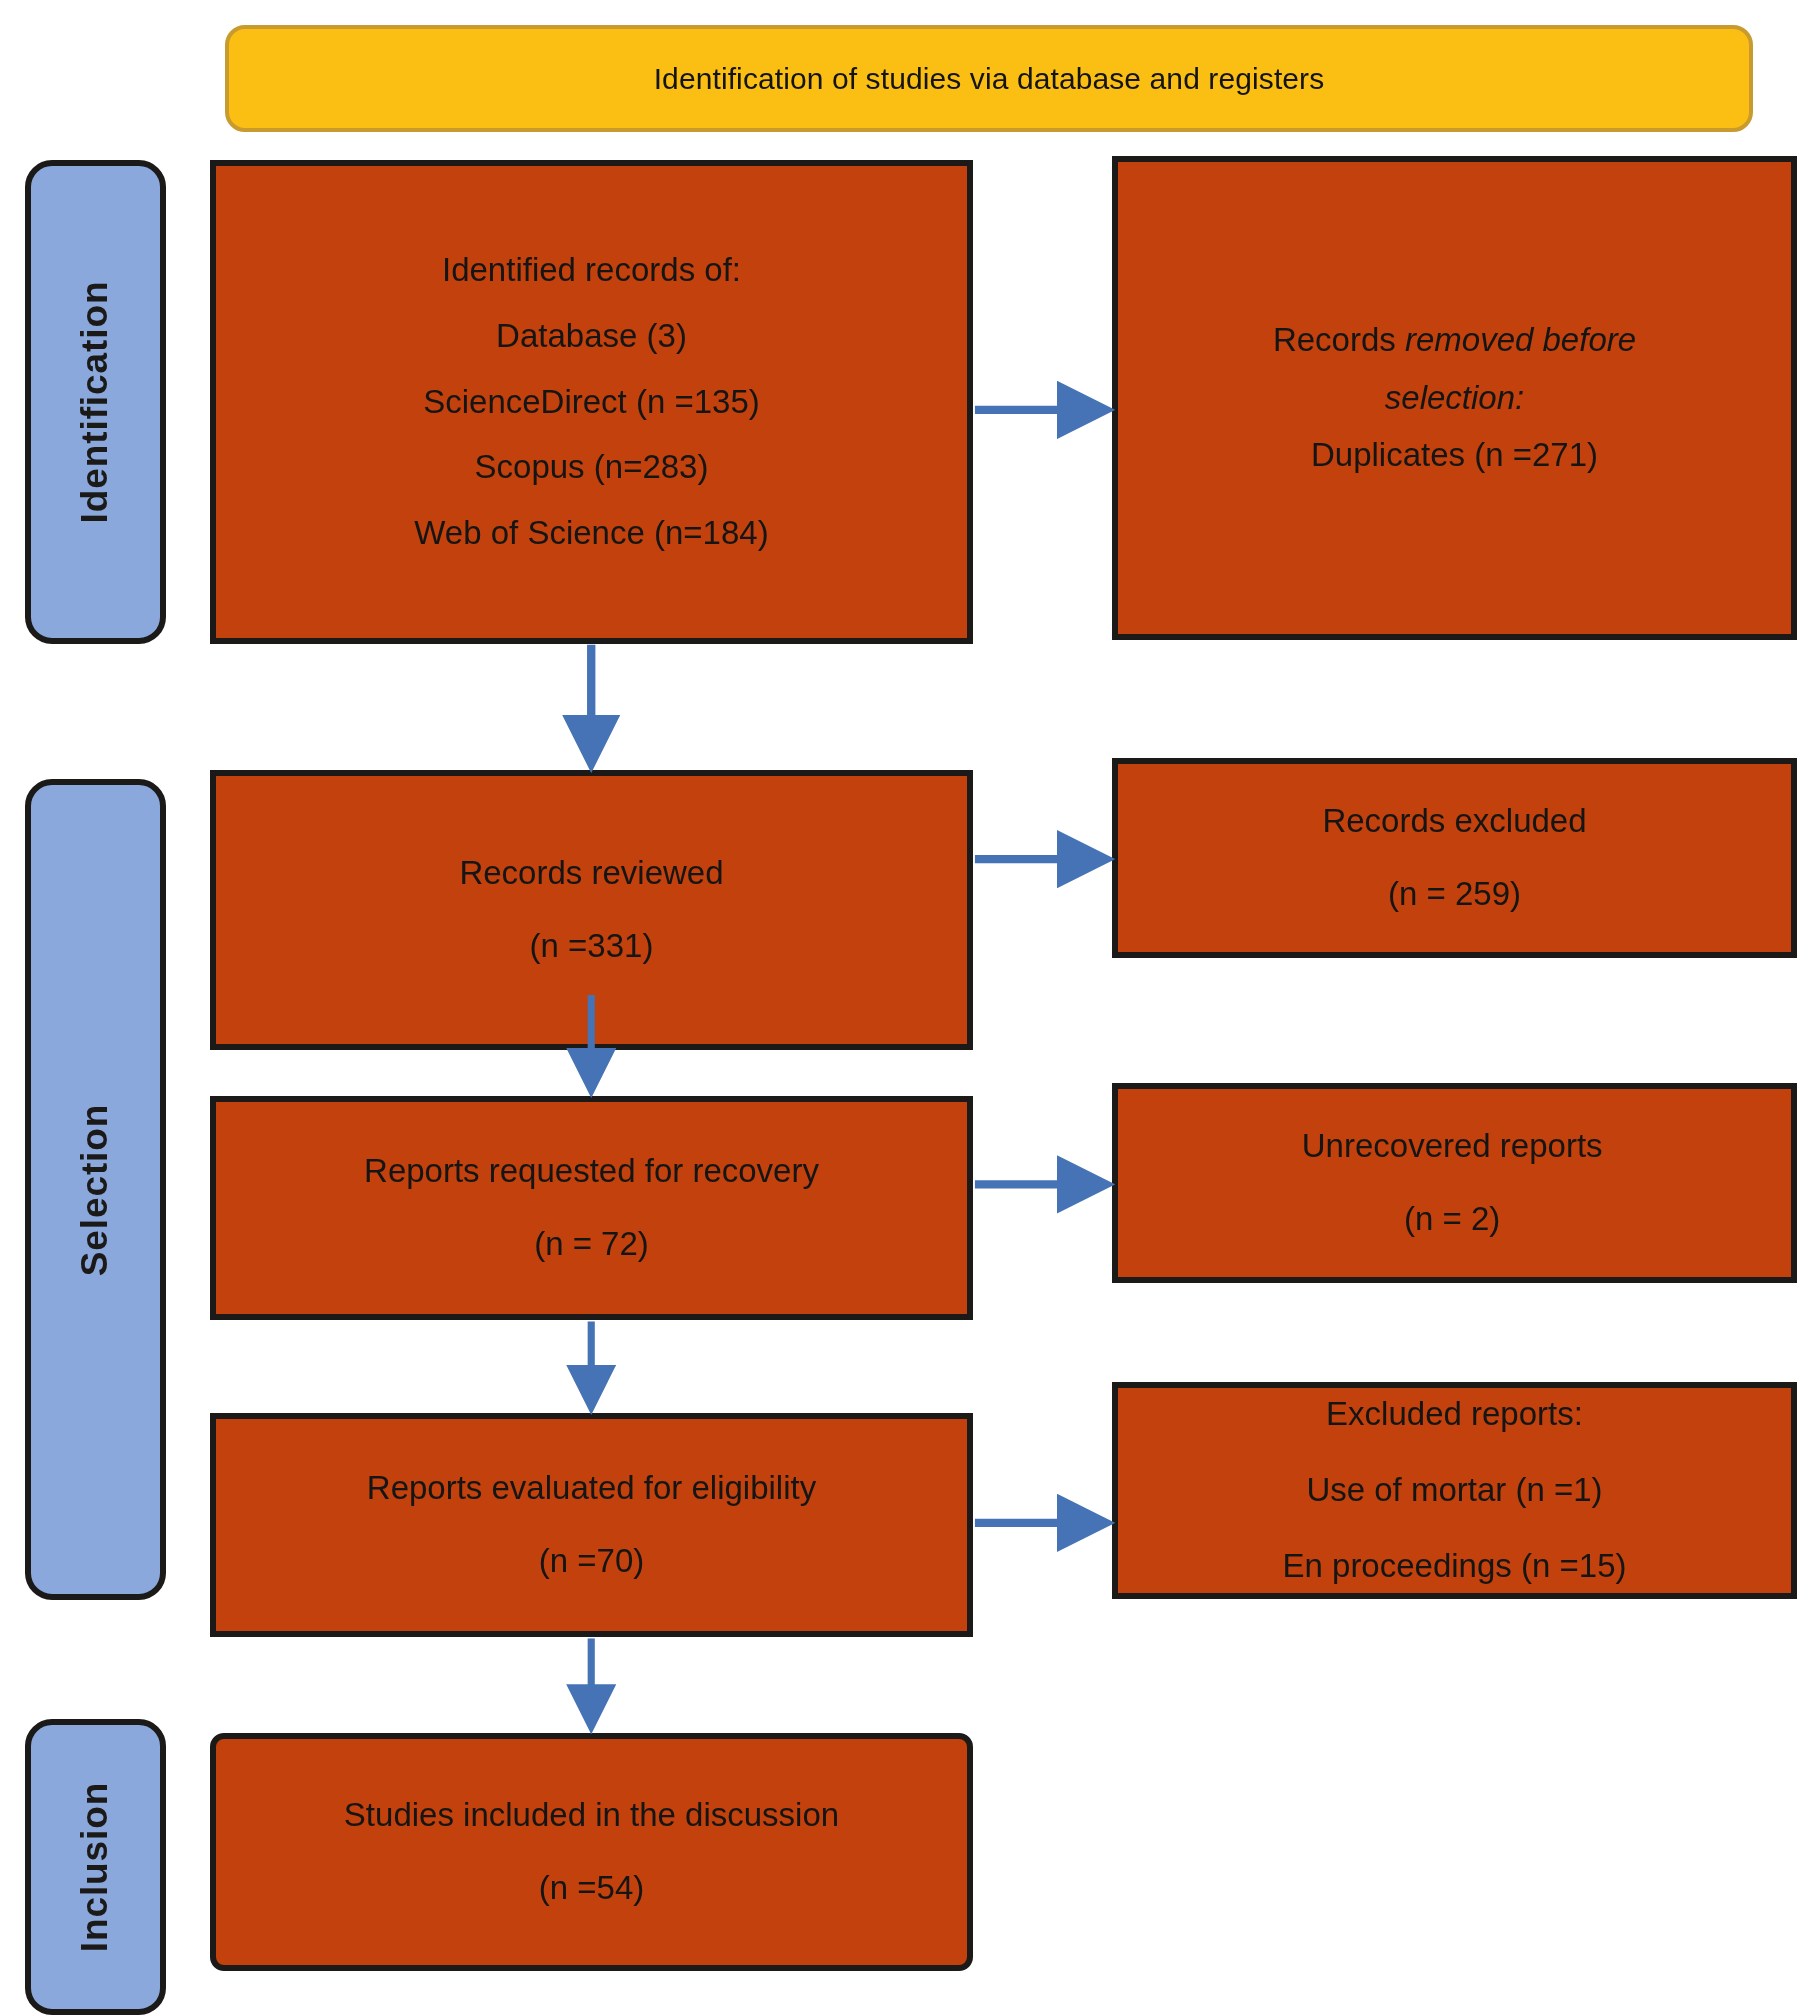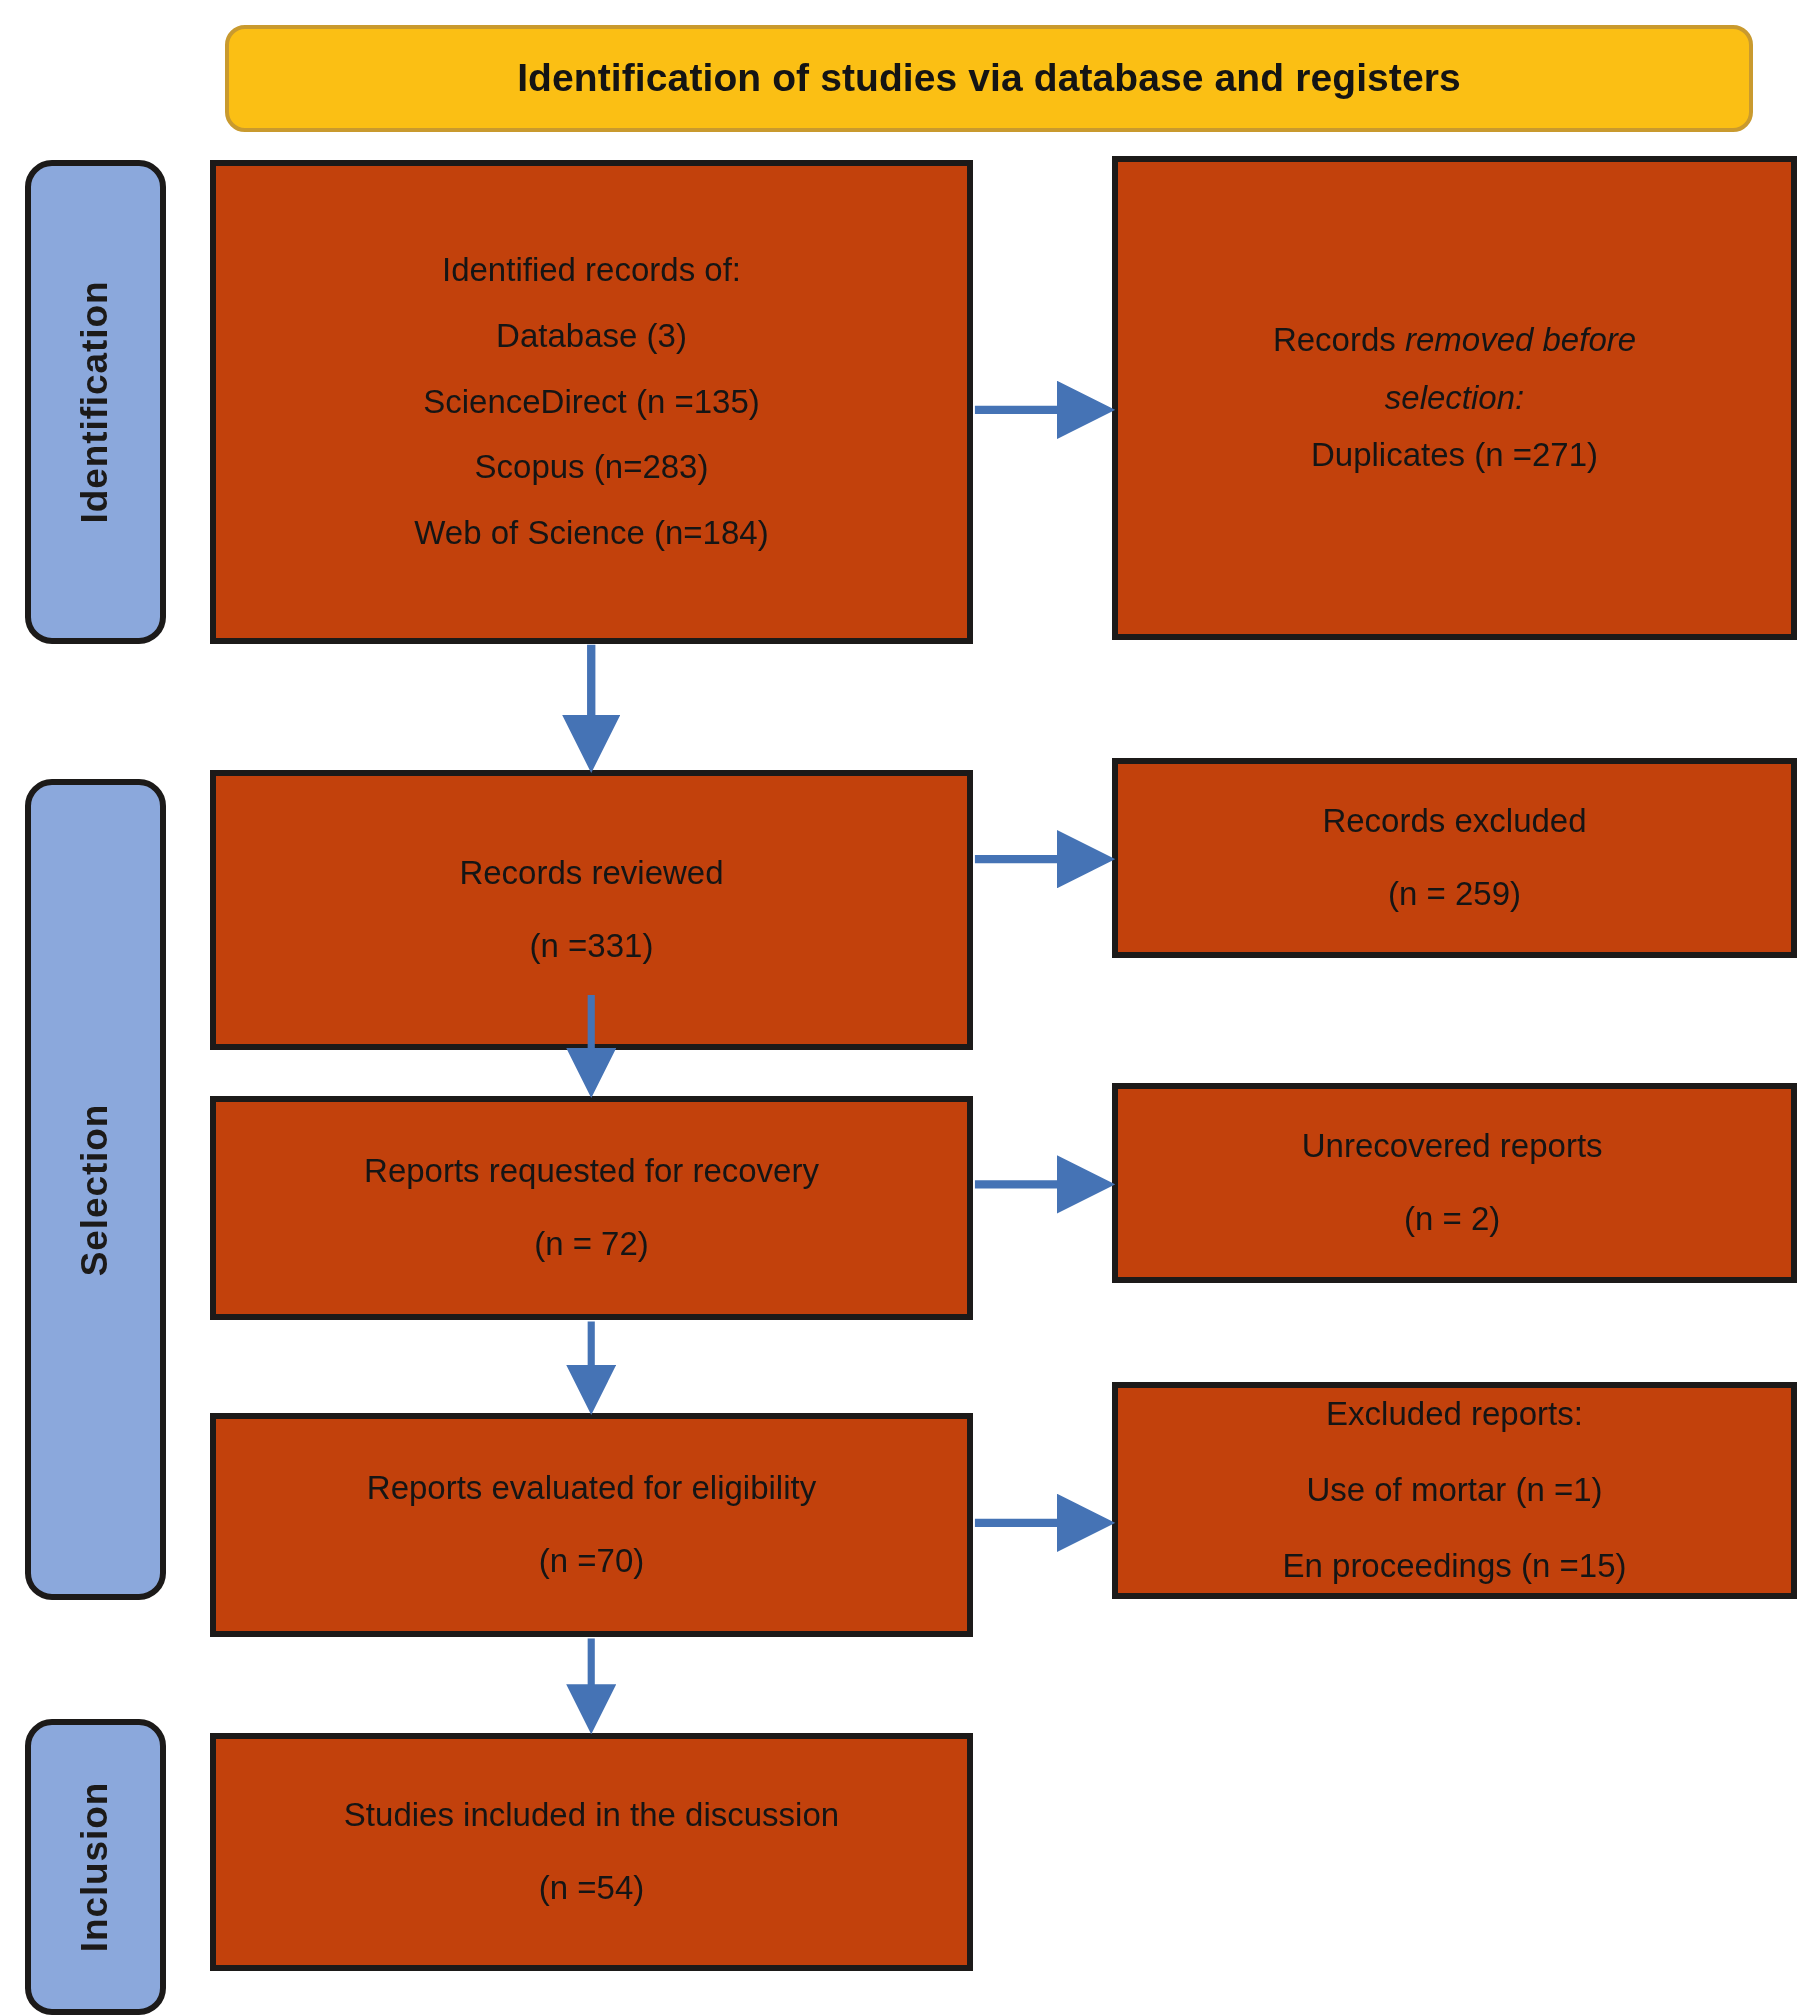--- a/index.html
+++ b/index.html
@@ -28,22 +28,22 @@
     height: 107px;
     background: #FBBF14;
     border: 4.2px solid #C99A2E;
     border-radius: 20px;
     box-sizing: border-box;
     display: flex;
     align-items: center;
     justify-content: center;
   }
   .header-banner .header-title {
-    font-size: 39px;
-    font-weight: bold;
+    font-size: 30px;
+    font-weight: normal;
     color: #141414;
     letter-spacing: 0.1px;
     text-align: left;
     line-height: 1.1;
   }
 
   
   .phase-tab {
     position: absolute;
     background: #8BA8DC;
@@ -87,21 +87,21 @@
   }
   .flow-box .line + .line { margin-top: 26px; }
   .flow-box .line.em { font-style: italic; }
   .flow-box .line .em { font-style: italic; }
 
   
   #box-identified   { left: 210px;  top: 160px;  width: 763px; height: 484px; }
   #box-reviewed     { left: 210px;  top: 770px; width: 763px; height: 280px; }
   #box-requested    { left: 210px;  top: 1096px; width: 763px; height: 224px; }
   #box-evaluated    { left: 210px;  top: 1413px; width: 763px; height: 224px; }
-  #box-included     { left: 210px;  top: 1733px; width: 763px; height: 238px; }
+  #box-included     { left: 210px;  top: 1733px; width: 763px; height: 238px; border-radius: 14px; }
 
   
   #box-removed      { left: 1112px; top: 156px;  width: 685px; height: 484px; }
   #box-excluded-rec { left: 1112px; top: 758px; width: 685px; height: 200px; }
   #box-unrecovered  { left: 1112px; top: 1083px; width: 685px; height: 200px; padding-left: 12px; }
   #box-excluded-rep { left: 1112px; top: 1382px; width: 685px; height: 217px; }
 
   
   #box-reviewed .line + .line,
   #box-requested .line + .line,

